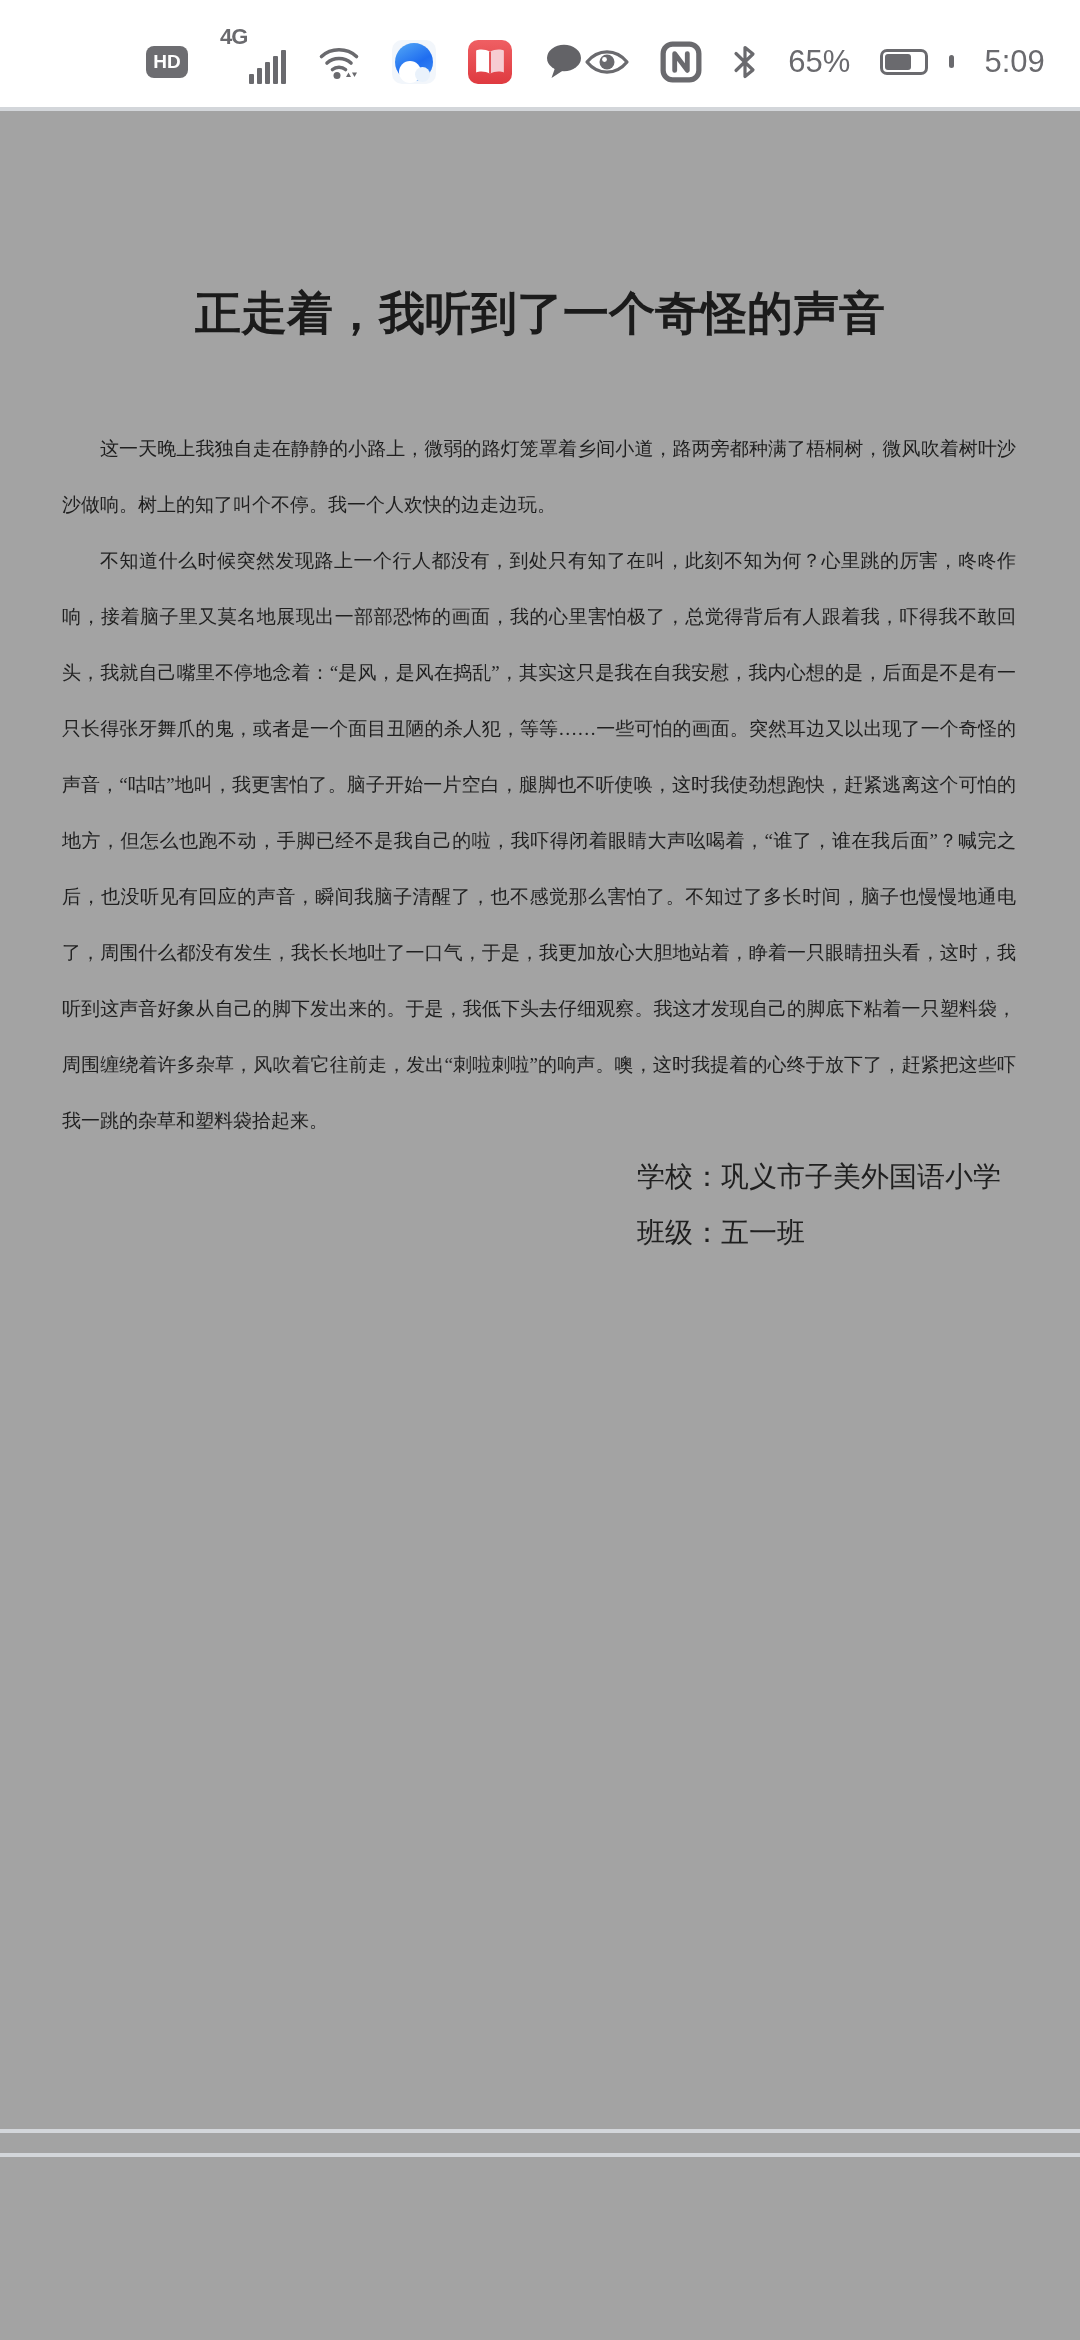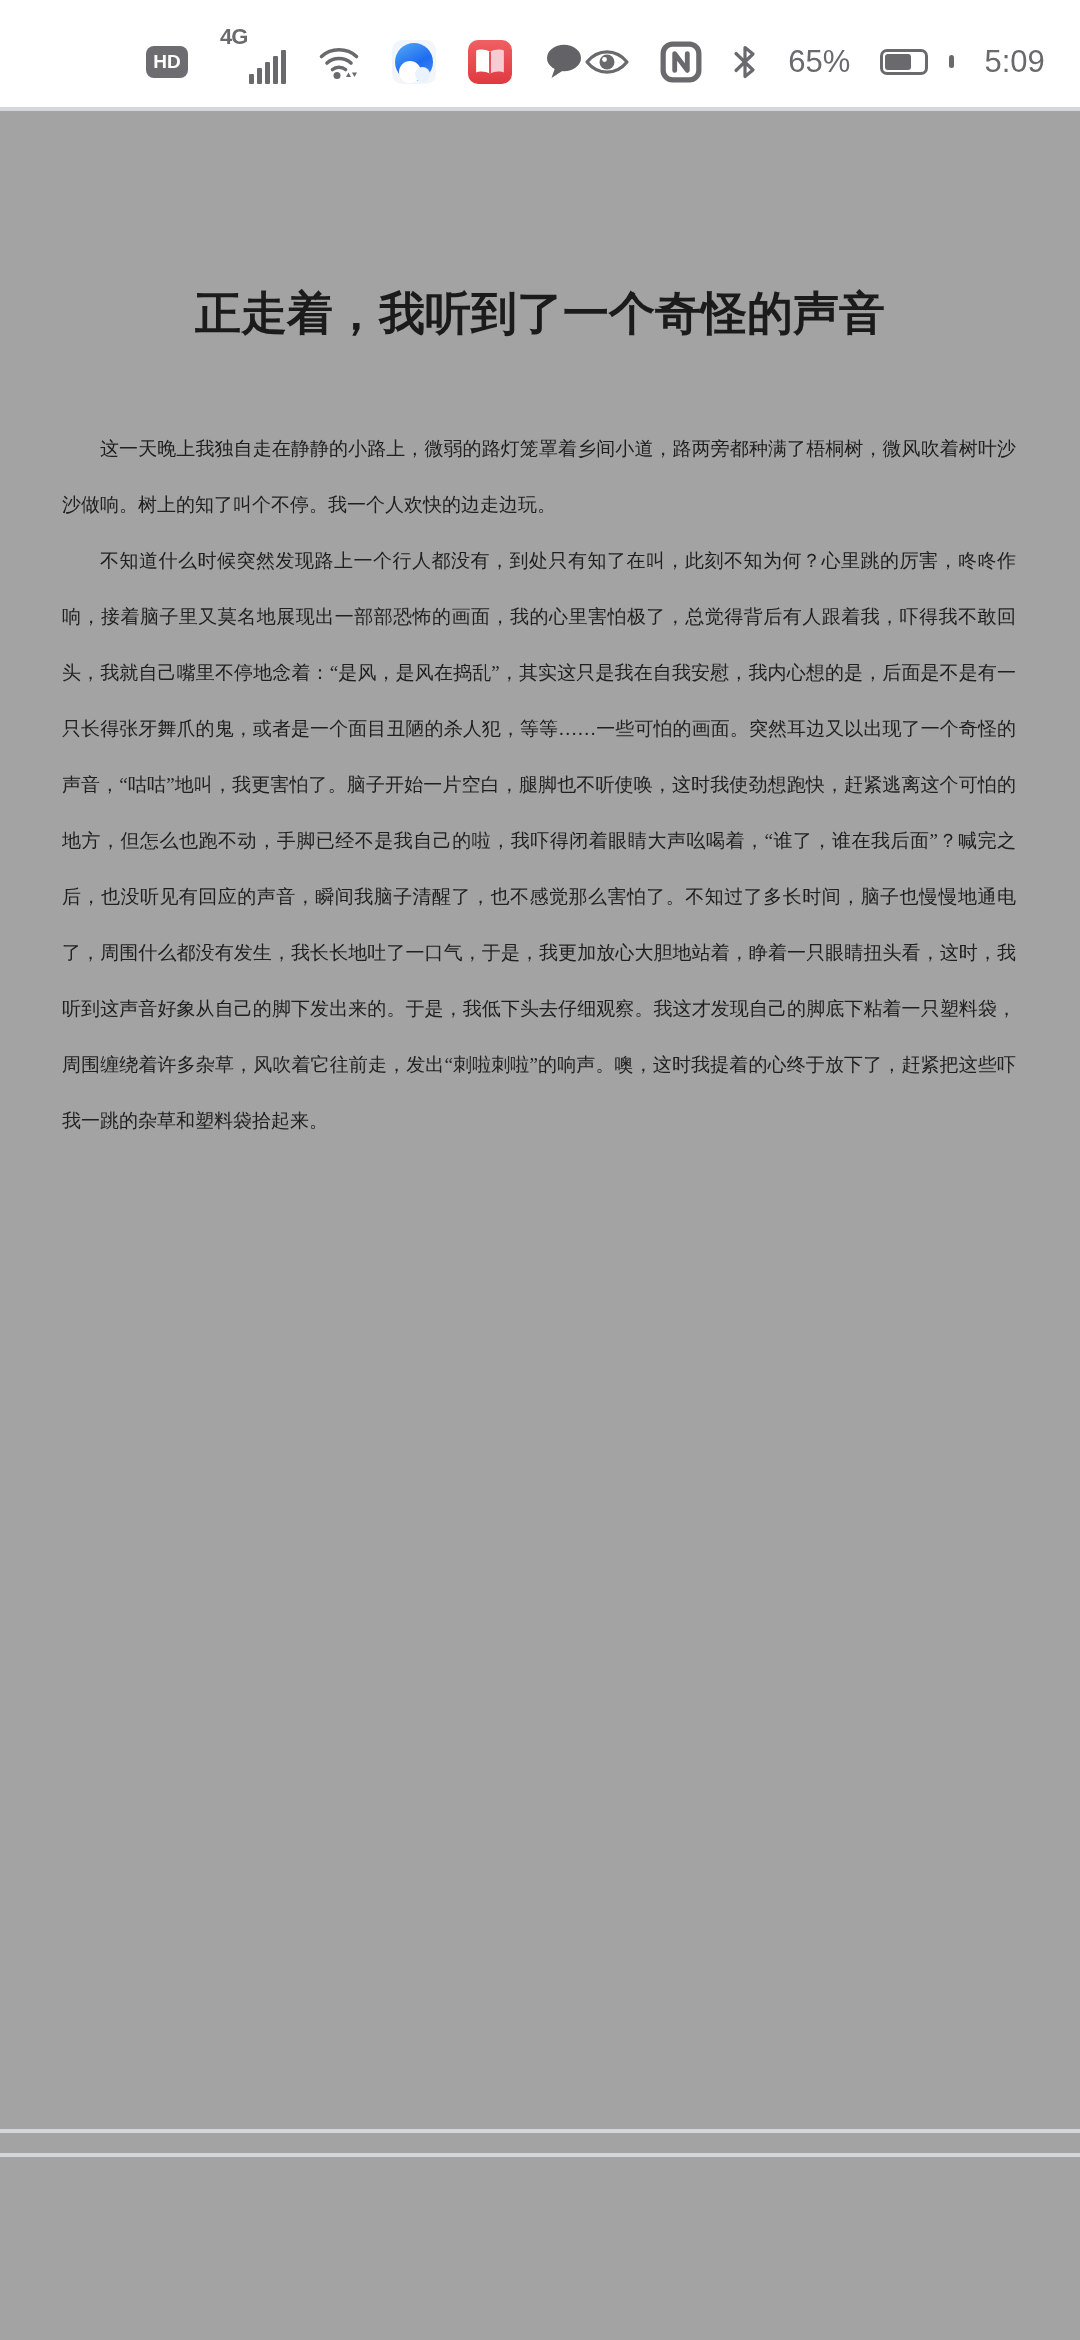--- a/index.html
+++ b/index.html
@@ -131,19 +131,23 @@
     </div>
   </div>
 
   <div class="sep sep-top"></div>
 
   <div class="page">
     <h1 class="doc-title">正走着，我听到了一个奇怪的声音</h1>
     <div class="doc-body">
       <p>这一天晚上我独自走在静静的小路上，微弱的路灯笼罩着乡间小道，路两旁都种满了梧桐树，微风吹着树叶沙沙做响。树上的知了叫个不停。我一个人欢快的边走边玩。</p>
       <p>不知道什么时候突然发现路上一个行人都没有，到处只有知了在叫，此刻不知为何？心里跳的厉害，咚咚作响，接着脑子里又莫名地展现出一部部恐怖的画面，我的心里害怕极了，总觉得背后有人跟着我，吓得我不敢回头，我就自己嘴里不停地念着：“是风，是风在捣乱”，其实这只是我在自我安慰，我内心想的是，后面是不是有一只长得张牙舞爪的鬼，或者是一个面目丑陋的杀人犯，等等……一些可怕的画面。突然耳边又以出现了一个奇怪的声音，“咕咕”地叫，我更害怕了。脑子开始一片空白，腿脚也不听使唤，这时我使劲想跑快，赶紧逃离这个可怕的地方，但怎么也跑不动，手脚已经不是我自己的啦，我吓得闭着眼睛大声吆喝着，“谁了，谁在我后面”？喊完之后，也没听见有回应的声音，瞬间我脑子清醒了，也不感觉那么害怕了。不知过了多长时间，脑子也慢慢地通电了，周围什么都没有发生，我长长地吐了一口气，于是，我更加放心大胆地站着，睁着一只眼睛扭头看，这时，我听到这声音好象从自己的脚下发出来的。于是，我低下头去仔细观察。我这才发现自己的脚底下粘着一只塑料袋，周围缠绕着许多杂草，风吹着它往前走，发出“刺啦刺啦”的响声。噢，这时我提着的心终于放下了，赶紧把这些吓我一跳的杂草和塑料袋拾起来。</p>
+      <div class="signature">
+        <div>学校：巩义市子美外国语小学</div>
+        <div>班级：五一班</div>
+      </div>
     </div>
   </div>
 
   <div class="sep sep-b1"></div>
   <div class="sep sep-b2"></div>
 
 </div>
 
 </body></html>

